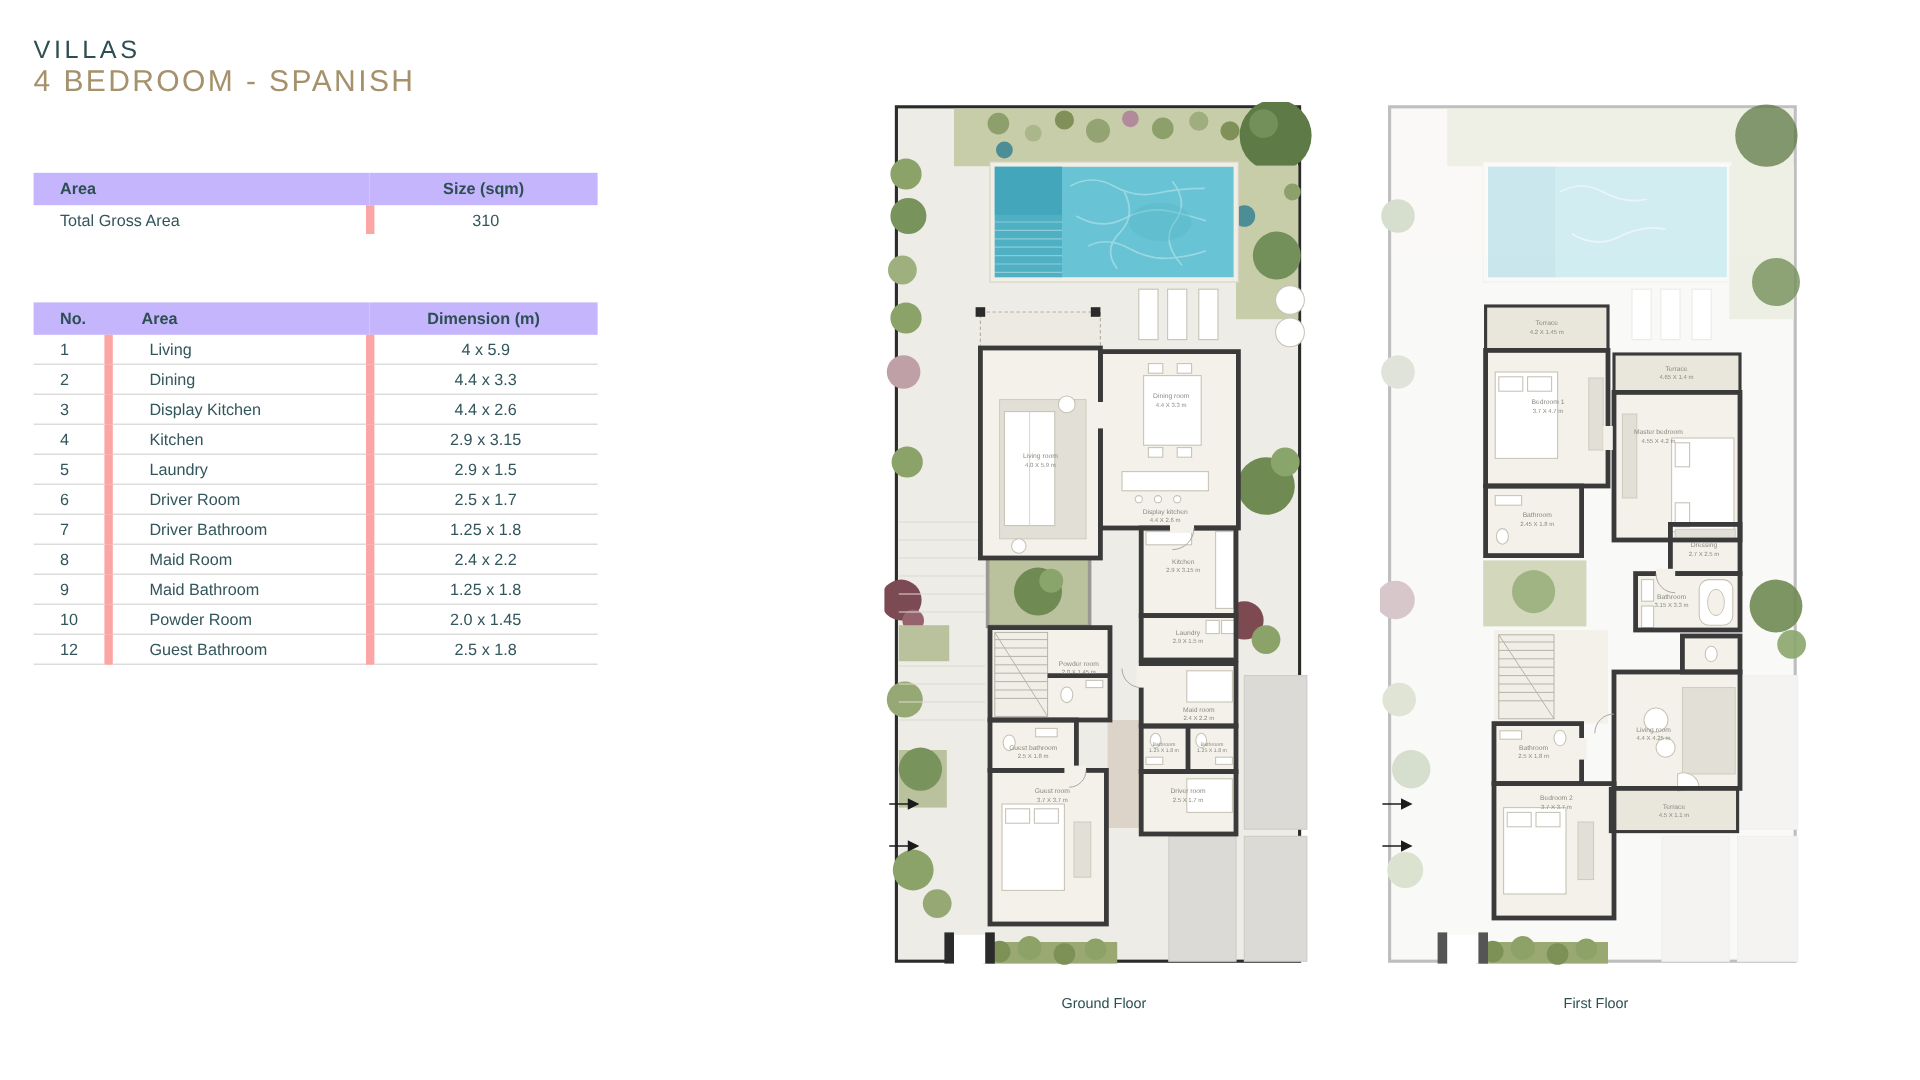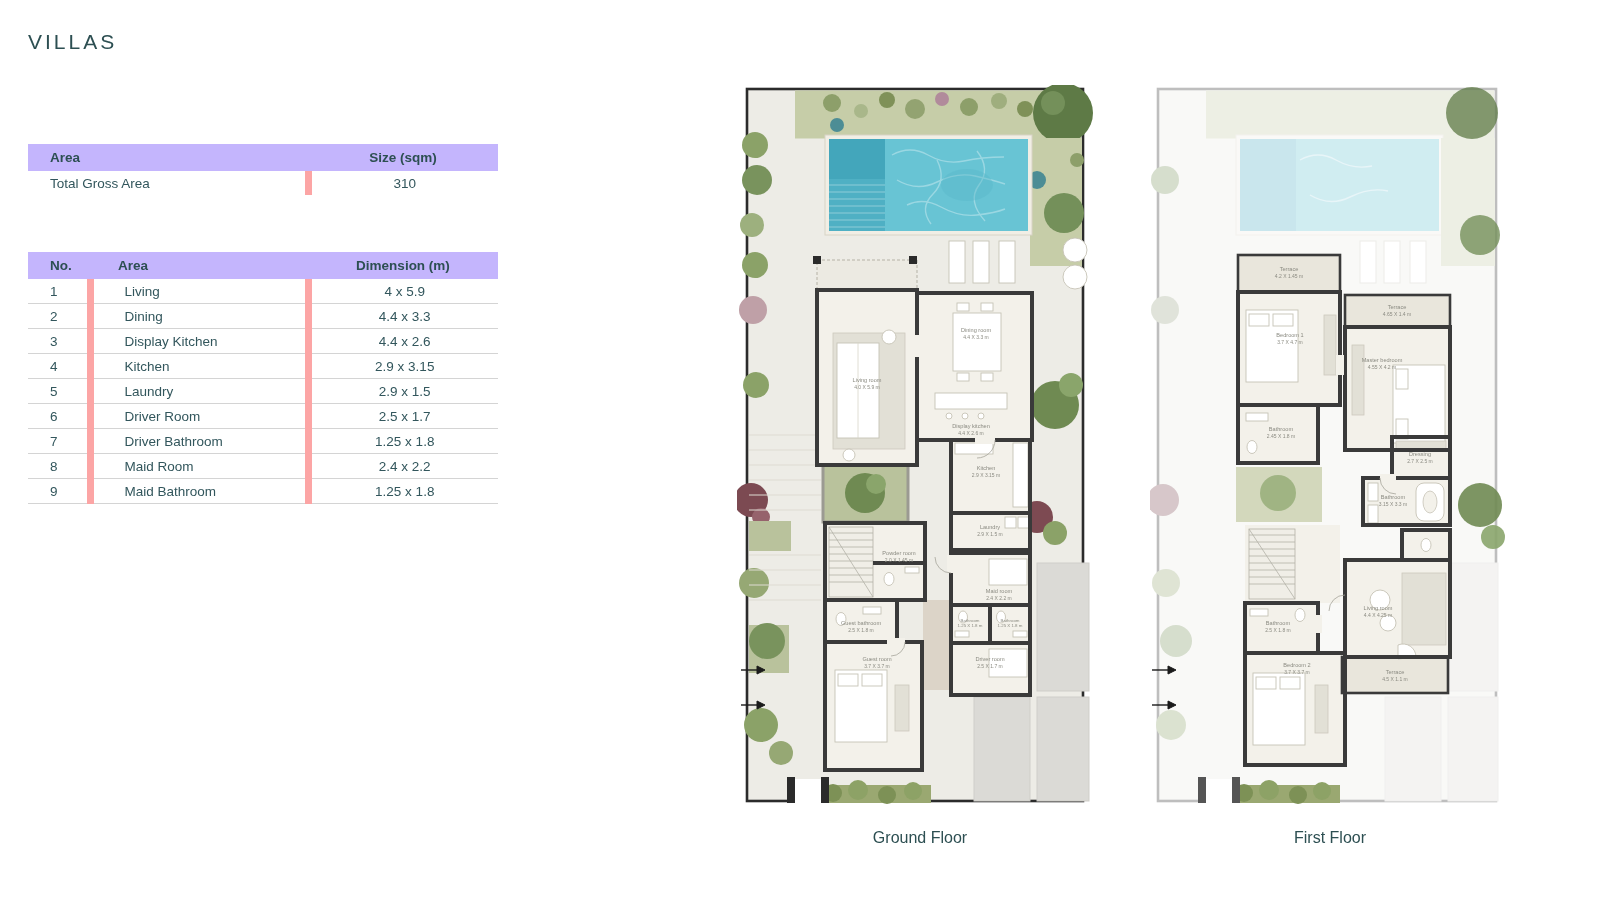--- a/index.html
+++ b/index.html
@@ -19,21 +19,21 @@
   .tbl td{padding:4.5px 0 4.5px 22px;}
   .tbl td.ind{padding-left:31px;}
   .tbl tbody tr{border-bottom:1px solid #d4d4d4;}
   .tbl-area tbody tr{border-bottom:none;}
   .vdiv{border-left:7px solid #fca5a5;}
   
   .plan{position:absolute;top:85px;}
   .plan-ground{left:737px;width:366px;height:728px;}
   .plan-first{left:1150px;width:360px;height:728px;}
   .plan svg{display:block;width:100%;height:100%;}
-  .plan-caption{position:absolute;top:829px;font-size:16px;color:#2d4f52;text-align:center;}
+  .plan-caption{position:absolute;top:829px;font-size:12px;color:#2d4f52;text-align:center;}
   .cap-ground{left:737px;width:366px;}
   .cap-first{left:1150px;width:360px;}
   
   .plot{fill:#edece6;stroke:#2b2b2b;stroke-width:2.6;}
   .wall{fill:none;stroke:#3a3a3a;stroke-width:4;}
   .room{fill:#f3f1ea;}
   .terr{fill:#e9e6dc;}
   .furn{fill:#ffffff;stroke:#c6c3b6;stroke-width:0.9;}
   .furn2{fill:#e2e0d6;stroke:#ccc9bd;stroke-width:0.8;}
   .lbl{font-size:5.6px;fill:#8b8b82;text-anchor:middle;font-family:"Liberation Sans",sans-serif;}
@@ -42,20 +42,21 @@
   .tread{stroke:#b3b1a7;stroke-width:0.8;}
   .pave{stroke:#dedbd2;stroke-width:1;}
   .arc{fill:none;stroke:#a6a49a;stroke-width:0.8;}
 </style>
 </head>
 <body>
 
 <div class="page">
 
   <div class="title">VILLAS</div>
+  <div class="subtitle">4 BEDROOM - SPANISH</div>
 
   <table class="tbl tbl-area">
     <colgroup>
         <col style="width:280px">
         <col style="width:190px">
       </colgroup>
     <thead>
       <tr>
         <th>Area</th>
         <th class="c">Size (sqm)</th>
@@ -120,20 +121,30 @@
         </tr>
       <tr>
           <td>8</td>
           <td class="ind vdiv">Maid Room</td>
           <td class="c vdiv">2.4 x 2.2</td>
         </tr>
       <tr>
           <td>9</td>
           <td class="ind vdiv">Maid Bathroom</td>
           <td class="c vdiv">1.25 x 1.8</td>
+        </tr>
+      <tr>
+          <td>10</td>
+          <td class="ind vdiv">Powder Room</td>
+          <td class="c vdiv">2.0 x 1.45</td>
+        </tr>
+      <tr>
+          <td>12</td>
+          <td class="ind vdiv">Guest Bathroom</td>
+          <td class="c vdiv">2.5 x 1.8</td>
         </tr>
     </tbody>
   </table>
 
   <div class="plan plan-ground">
   <svg viewBox="0 0 366 728">
 
     <rect class="plot" x="10" y="4" width="336" height="712"></rect>
 
     <g>

